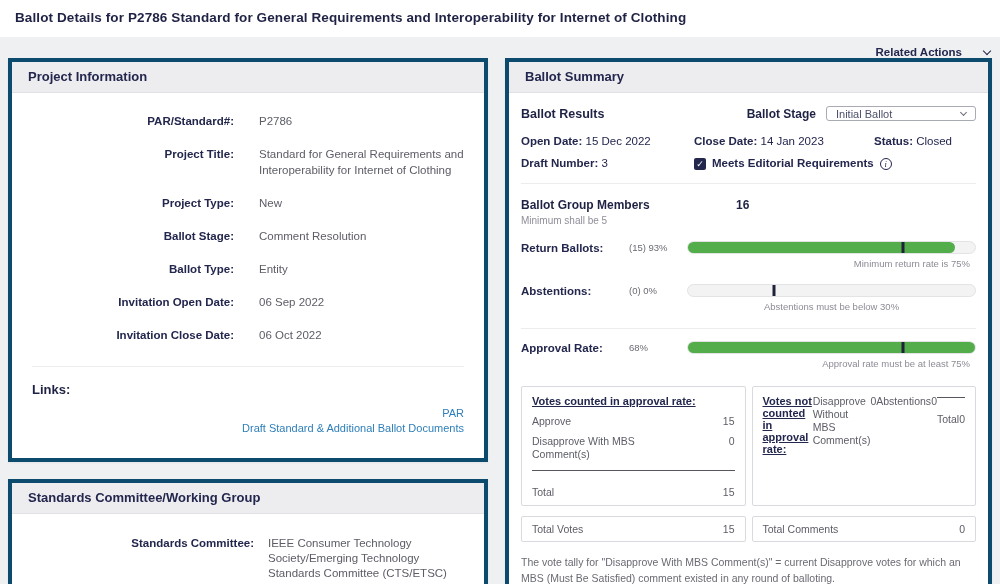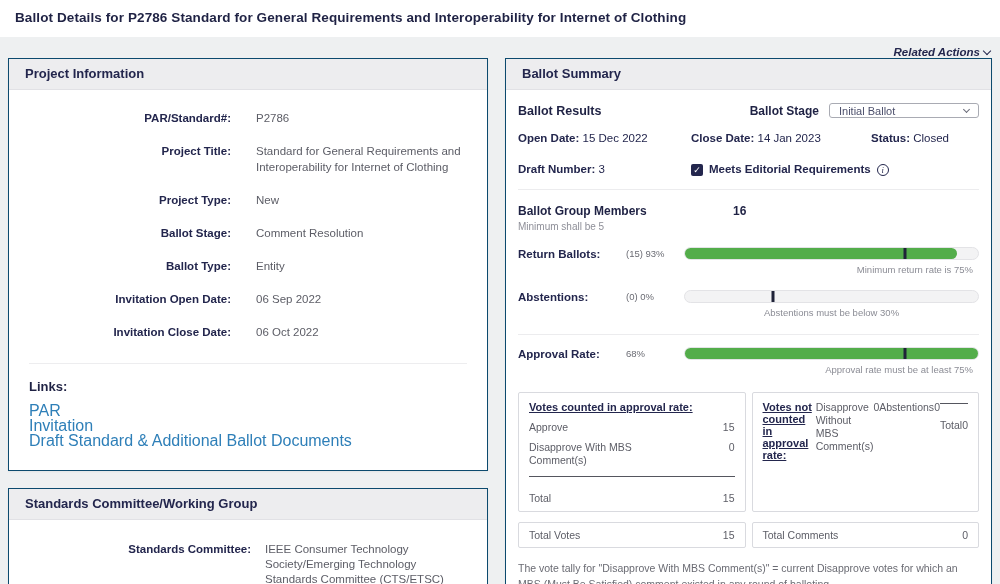--- a/index.html
+++ b/index.html
@@ -9,62 +9,62 @@
     background:#eef0f1;
     position:relative;
     overflow:hidden;
     color:#23264d;
   }
   .topbar { background:#fff; padding:10px 15px 27px; height:37px; }
   .page-title { font-size:13.5px; font-weight:bold; color:#1f2244; letter-spacing:.1px; }
   .related-actions {
     position:absolute; top:46px; right:10px;
     font-size:11.5px; font-weight:bold; color:#23264d; cursor:pointer;
-    display:flex; align-items:center; gap:4px;font-style:italic;
+    display:flex; align-items:center; gap:22px;
   }
   .chev { display:inline-block; width:6px; height:6px; border-right:1.6px solid #23264d; border-bottom:1.6px solid #23264d; transform:rotate(45deg); margin-top:-3px; }
 
   .cols { display:flex; gap:17px; padding:0 8px; margin-top:21px; align-items:flex-start; }
   .col-left { width:480px; flex:none; }
   .col-right { flex:1; }
 
-  .panel { background:#fff; border:1px solid #0c4a6e; box-shadow:0 1px 2px rgba(0,0,0,.05); }
+  .panel { background:#fff; border:4px solid #0c4a6e; box-shadow:0 1px 2px rgba(0,0,0,.05); }
   .panel-header {
     background:#ededef; border-bottom:1px solid #e1e1e5;
     padding:7px 16px 8px; font-size:13px; font-weight:bold; color:#23264d;
   }
 
   
   .pi-body { padding:20px 20px 12px; }
   .field-row { display:flex; margin-bottom:17px; }
   .field-label { width:202px; text-align:right; font-weight:bold; font-size:11.5px; color:#23264d; flex:none; line-height:16px; }
   .field-value { margin-left:25px; width:222px; font-size:11.5px; color:#5c5d66; line-height:16px; }
   .links-sec { border-top:1px solid #ededef; margin-top:23px; padding:15px 0 10px; }
   .links-heading { font-size:13px; font-weight:bold; color:#1f2244; margin-bottom:9px; }
-  .link { display:block; font-size:16px; color:#2e7fb8; line-height:15px; text-decoration:none; cursor:pointer; }
+  .link { display:block; font-size:11px; color:#2e7fb8; line-height:15px; text-decoration:none; cursor:pointer;text-align:right; }
 
   .panel-committee { margin-top:17px; }
   .sc-body { padding:22px 20px 20px; display:flex; }
   .sc-label { width:222px; text-align:right; font-weight:bold; font-size:11.5px; color:#23264d; flex:none; line-height:15px; }
   .sc-value { margin-left:14px; width:218px; font-size:11.5px; color:#5c5d66; line-height:15px; }
 
   
   .bs-body { padding:13px 12px 12px; }
   .results-row { display:flex; justify-content:space-between; align-items:center; margin-bottom:13px; }
   .results-heading { font-size:12.5px; font-weight:bold; color:#1f2244; }
   .stage-wrap { display:flex; align-items:center; }
   .stage-label { font-size:12px; font-weight:bold; color:#1f2244; margin-right:10px; }
   .stage-select {
     width:150px; height:15px; border:1px solid #a9abb3; border-radius:3px; background:#fff;
     font-size:11px; color:#4c4f6b; display:flex; align-items:center; justify-content:space-between;
     padding:0 9px; cursor:pointer;
   }
   .stage-select .chev { border-color:#6b6d7a; width:5px; height:5px; }
 
-  .meta-row { display:flex; font-size:11.5px; color:#23264d; line-height:15px; margin-bottom:16px; }
+  .meta-row { display:flex; font-size:11.5px; color:#23264d; line-height:15px; margin-bottom:7px; }
   .meta-1 { width:173px; flex:none; }
   .meta-2 { width:180px; flex:none; }
   .meta-3 { flex:1; }
   .b { font-weight:bold; }
   .check-row { display:flex; align-items:center; gap:6px; }
   .checkbox {
     width:12px; height:12px; background:#23264d; border-radius:2px; flex:none;
     color:#fff; font-size:9px; line-height:12px; text-align:center; cursor:pointer;
   }
   .checkbox::after { content:"✓"; }
@@ -152,21 +152,20 @@
           <div class="field-label">Invitation Open Date:</div>
           <div class="field-value">06 Sep 2022</div>
         </div>
         <div class="field-row">
           <div class="field-label">Invitation Close Date:</div>
           <div class="field-value">06 Oct 2022</div>
         </div>
         <div class="links-sec">
           <div class="links-heading">Links:</div>
           <a class="link">PAR</a>
-          <a class="link">Invitation</a>
           <a class="link">Draft Standard &amp; Additional Ballot Documents</a>
         </div>
       </div>
     </div>
 
     <div class="panel panel-committee">
       <div class="panel-header">Standards Committee/Working Group</div>
       <div class="sc-body">
         <div class="sc-label">Standards Committee:</div>
         <div class="sc-value">IEEE Consumer Technology Society/Emerging Technology Standards Committee (CTS/ETSC)</div>

